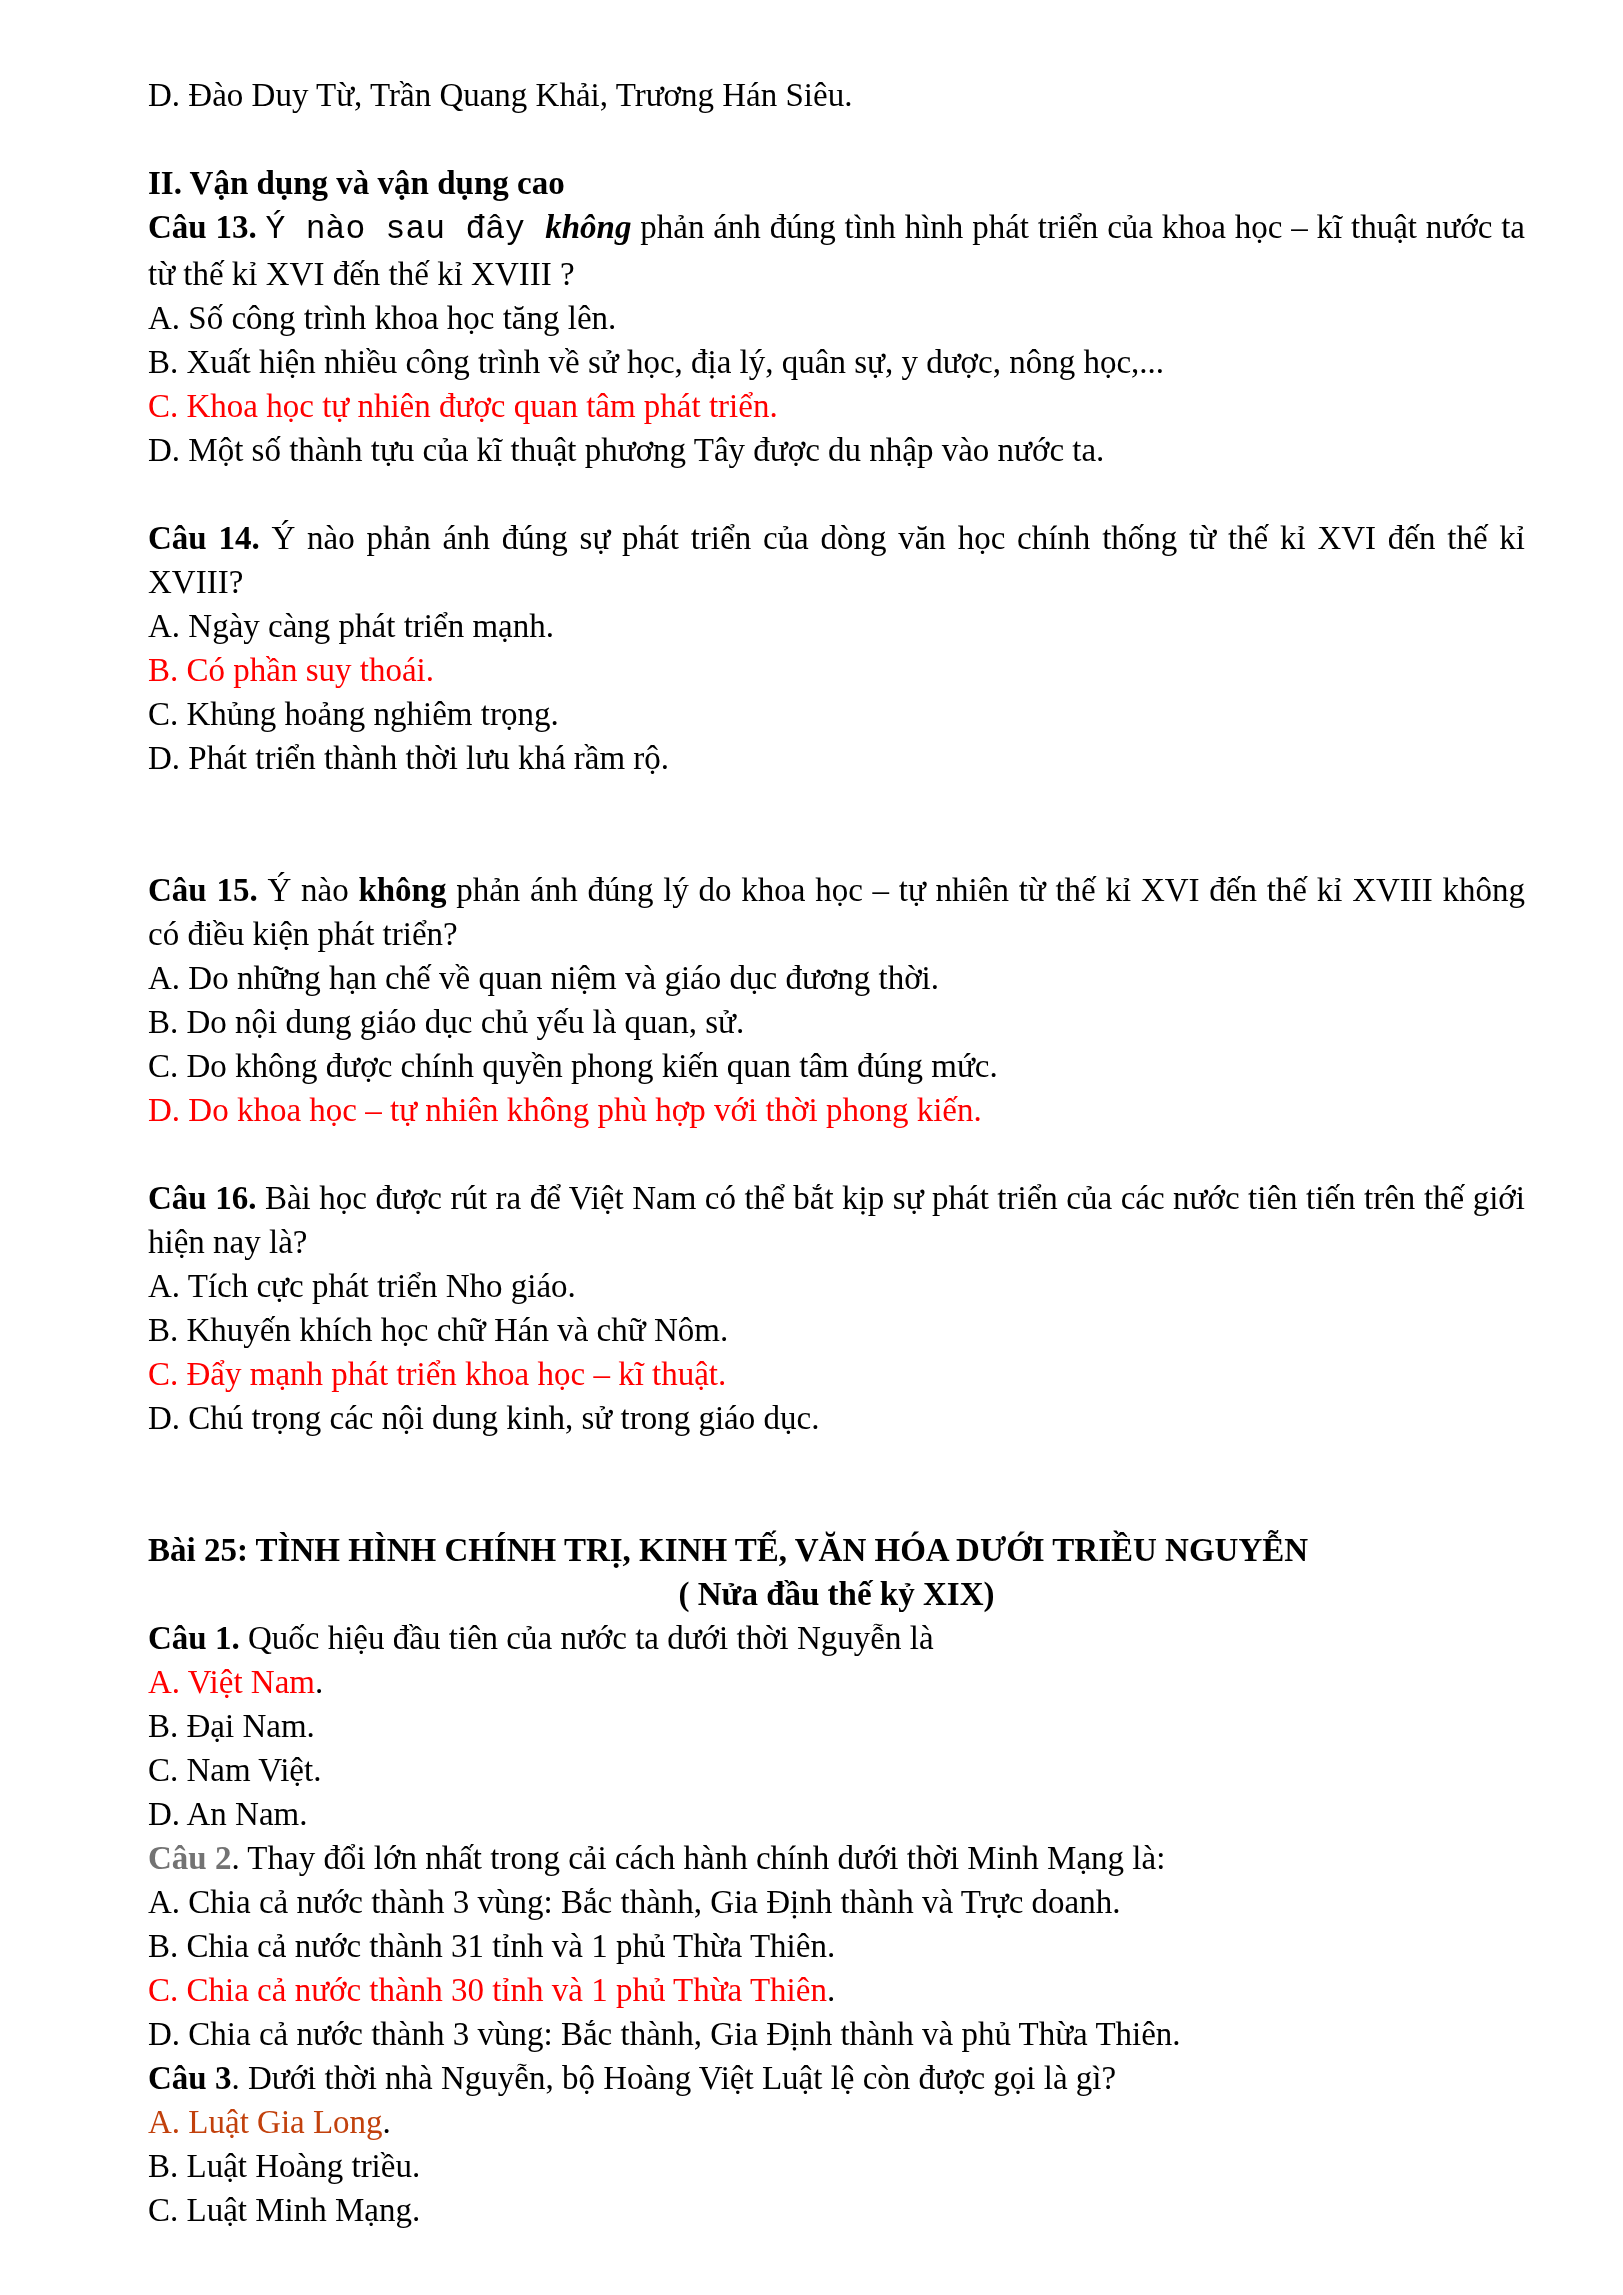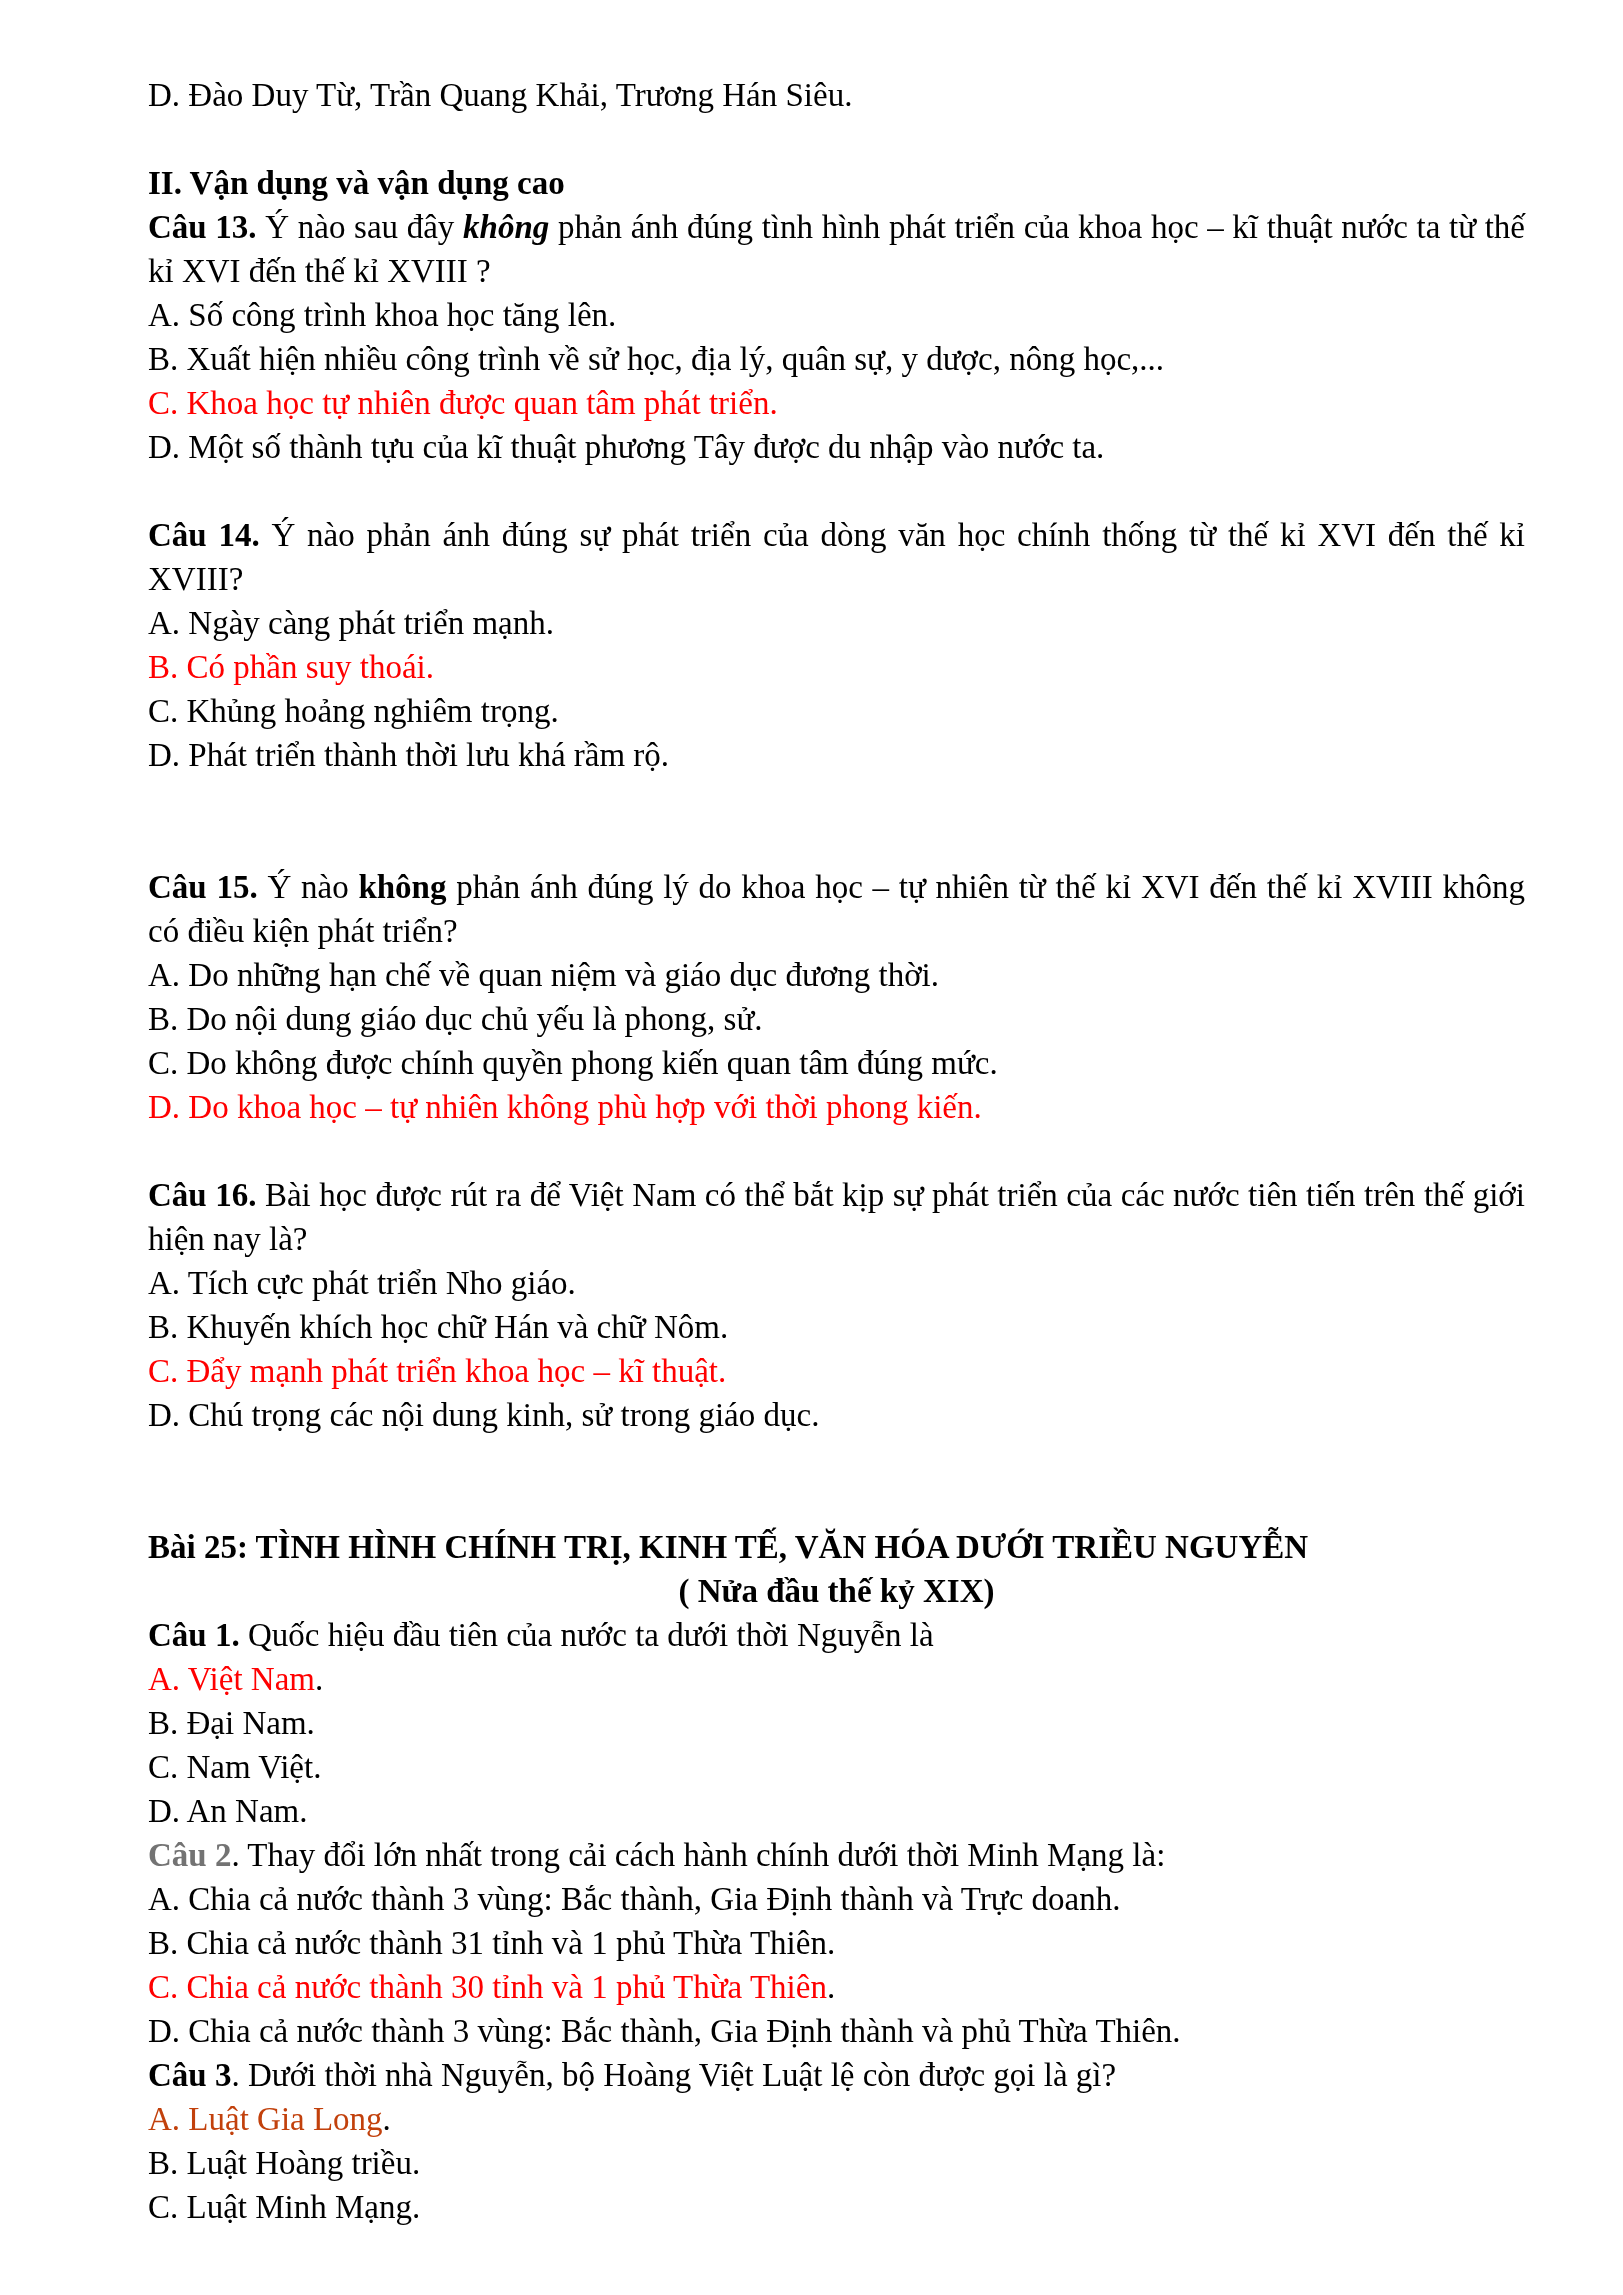--- a/index.html
+++ b/index.html
@@ -30,35 +30,35 @@
   .sp1 { height: 44px; }
   .sp2 { height: 88px; }
 </style>
 </head>
 <body>
 
 <div class="doc">
     <p class="line"><span style="color: rgb(0, 0, 0);">D. Đào Duy Từ, Trần Quang Khải, Trương Hán Siêu.</span></p>
     <div class="sp1"></div>
     <p class="line"><span style="font-weight: bold; color: rgb(0, 0, 0);">II. Vận dụng và vận dụng cao</span></p>
-    <p class="line"><span style="font-weight: bold; color: rgb(0, 0, 0);">Câu 13. </span><span style="color: rgb(0, 0, 0);">Ý nào sau đây </span><span style="font-weight: bold; font-style: italic; color: rgb(0, 0, 0);">không</span><span style="color: rgb(0, 0, 0);"> phản ánh đúng tình hình phát triển của khoa học – kĩ thuật nước ta từ thế kỉ XVI đến thế kỉ XVIII ?</span></p>
+    <p class="line"><span style="font-weight: bold; color: rgb(0, 0, 0);">Câu 13. </span><span style="color: rgb(0, 0, 0); font-family: Liberation Mono, monospace;">Ý nào sau đây </span><span style="font-weight: bold; font-style: italic; color: rgb(0, 0, 0);">không</span><span style="color: rgb(0, 0, 0);"> phản ánh đúng tình hình phát triển của khoa học – kĩ thuật nước ta từ thế kỉ XVI đến thế kỉ XVIII ?</span></p>
     <p class="line"><span style="color: rgb(0, 0, 0);">A. Số công trình khoa học tăng lên.</span></p>
     <p class="line"><span style="color: rgb(0, 0, 0);">B. Xuất hiện nhiều công trình về sử học, địa lý, quân sự, y dược, nông học,...</span></p>
     <p class="line"><span style="color: rgb(255, 0, 0);">C. Khoa học tự nhiên được quan tâm phát triển.</span></p>
     <p class="line"><span style="color: rgb(0, 0, 0);">D. Một số thành tựu của kĩ thuật phương Tây được du nhập vào nước ta.</span></p>
     <div class="sp1"></div>
     <p class="line"><span style="font-weight: bold; color: rgb(0, 0, 0); margin-top: 28px;">Câu 14. </span><span style="color: rgb(0, 0, 0);">Ý nào phản ánh đúng sự phát triển của dòng văn học chính thống từ thế kỉ XVI đến thế kỉ XVIII?</span></p>
     <p class="line"><span style="color: rgb(0, 0, 0);">A. Ngày càng phát triển mạnh.</span></p>
     <p class="line"><span style="color: rgb(255, 0, 0);">B. Có phần suy thoái.</span></p>
     <p class="line"><span style="color: rgb(0, 0, 0);">C. Khủng hoảng nghiêm trọng.</span></p>
     <p class="line"><span style="color: rgb(0, 0, 0);">D. Phát triển thành thời lưu khá rầm rộ.</span></p>
     <div class="sp2"></div>
     <p class="line"><span style="font-weight: bold; color: rgb(0, 0, 0);">Câu 15. </span><span style="color: rgb(0, 0, 0);">Ý nào </span><span style="font-weight: bold; color: rgb(0, 0, 0);">không</span><span style="color: rgb(0, 0, 0);"> phản ánh đúng lý do khoa học – tự nhiên từ thế kỉ XVI đến thế kỉ XVIII không có điều kiện phát triển?</span></p>
     <p class="line"><span style="color: rgb(0, 0, 0);">A. Do những hạn chế về quan niệm và giáo dục đương thời.</span></p>
-    <p class="line"><span style="color: rgb(0, 0, 0);">B. Do nội dung giáo dục chủ yếu là phong, sử.</span></p>
+    <p class="line"><span style="color: rgb(0, 0, 0);">B. Do nội dung giáo dục chủ yếu là quan, sử.</span></p>
     <p class="line"><span style="color: rgb(0, 0, 0);">C. Do không được chính quyền phong kiến quan tâm đúng mức.</span></p>
     <p class="line"><span style="color: rgb(255, 0, 0);">D. Do khoa học – tự nhiên không phù hợp với thời phong kiến.</span></p>
     <div class="sp1"></div>
     <p class="line"><span style="font-weight: bold; color: rgb(0, 0, 0);">Câu 16. </span><span style="color: rgb(0, 0, 0);">Bài học được rút ra để Việt Nam có thể bắt kịp sự phát triển của các nước tiên tiến trên thế giới hiện nay là?</span></p>
     <p class="line"><span style="color: rgb(0, 0, 0);">A. Tích cực phát triển Nho giáo.</span></p>
     <p class="line"><span style="color: rgb(0, 0, 0);">B. Khuyến khích học chữ Hán và chữ Nôm.</span></p>
     <p class="line"><span style="color: rgb(255, 0, 0);">C. Đẩy mạnh phát triển khoa học – kĩ thuật.</span></p>
     <p class="line"><span style="color: rgb(0, 0, 0);">D. Chú trọng các nội dung kinh, sử trong giáo dục.</span></p>
     <div class="sp2"></div>
     <p class="line"><span style="font-weight: bold; color: rgb(0, 0, 0);">Bài 25: </span><span style="font-weight: bold; color: rgb(0, 0, 0);">TÌNH HÌNH CHÍNH TRỊ, KINH TẾ, VĂN HÓA DƯỚI TRIỀU NGUYỄN</span></p>

